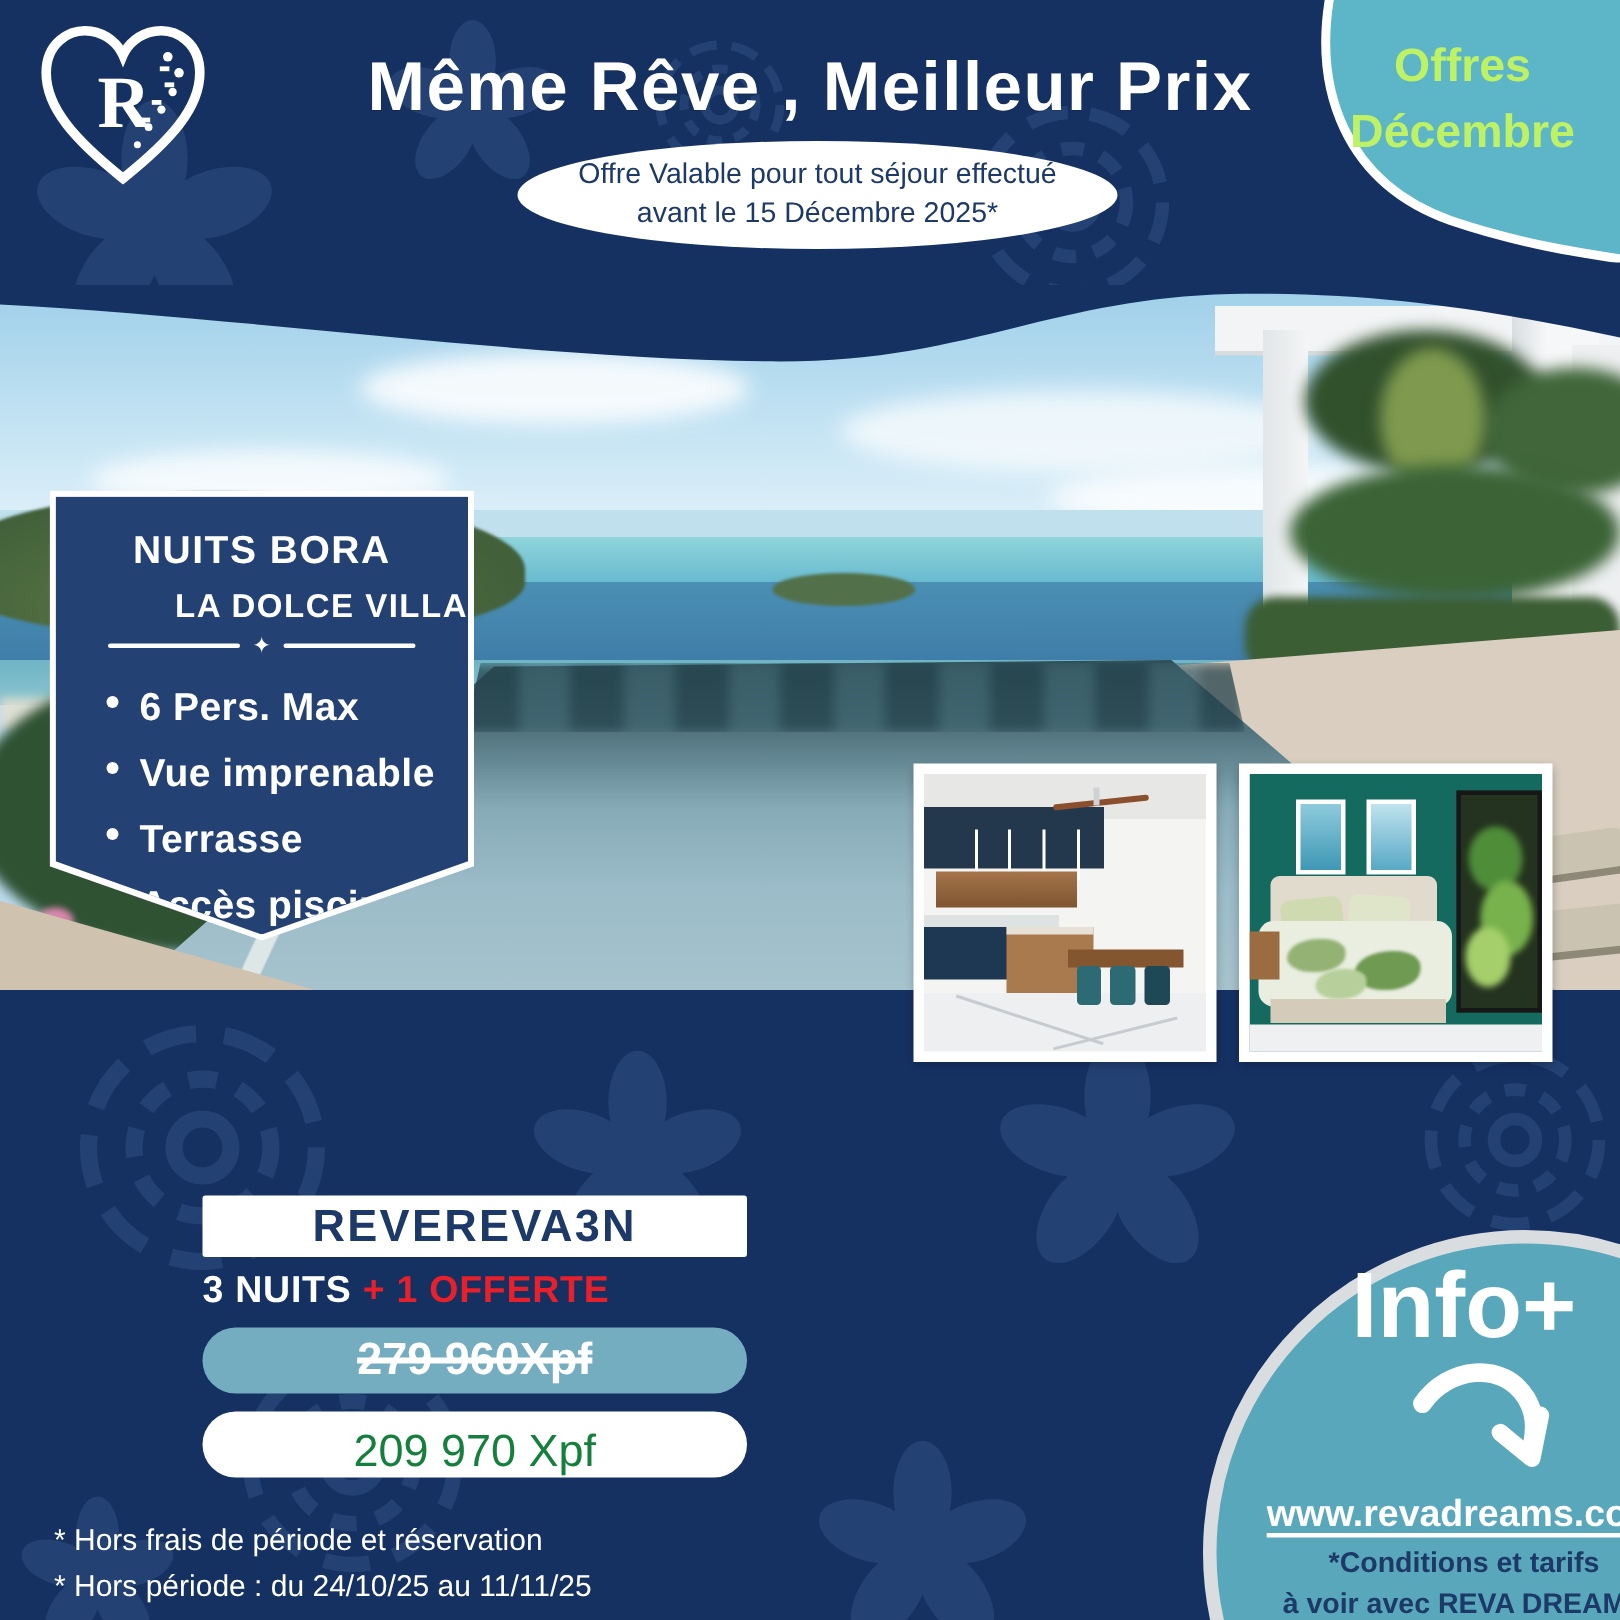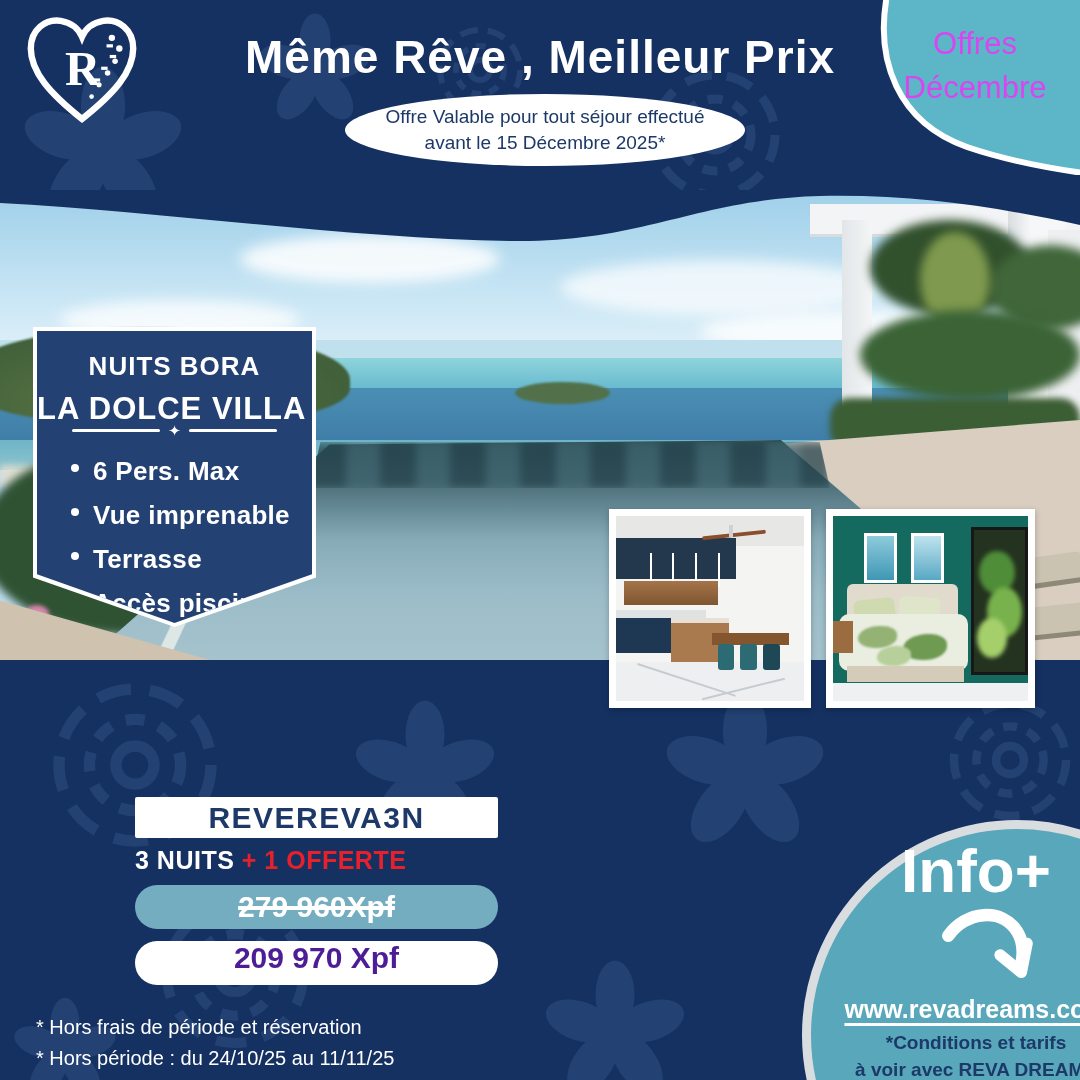--- a/index.html
+++ b/index.html
@@ -13,22 +13,22 @@
   .motif{position:absolute;opacity:.14;z-index:0;pointer-events:none;}
   
   .logo{left:18px;top:6px;width:128px;height:132px;z-index:5;}
   .main-title{
     left:0;right:0;top:30px;text-align:center;color:#ffffff;
     font-size:46px;font-weight:700;letter-spacing:1px;z-index:4;
     text-shadow:0 1px 0 rgba(0,0,0,.15);
   }
   .offers-blob{top:0;right:0;width:225px;height:175px;z-index:6;}
   .offers-text{
-    top:22px;right:10px;width:190px;text-align:center;color:#d946ef;
-    font-size:31px;font-weight:400;line-height:44px;z-index:7;
+    top:22px;right:10px;width:190px;text-align:center;color:#bef264;
+    font-size:31px;font-weight:700;line-height:44px;z-index:7;
   }
   .validity-pill{
     left:345px;top:94px;width:400px;height:72px;background:#ffffff;
     border-radius:50%;z-index:5;display:flex;flex-direction:column;
     justify-content:center;text-align:center;color:#1d3968;
     font-size:19px;font-weight:500;line-height:26px;
   }
   
   .photo{left:0;top:190px;width:1080px;height:470px;overflow:hidden;z-index:1;background:#bcdcee;}
   .photo .abs{position:absolute;}
@@ -70,21 +70,21 @@
   .villa-badge-outer{
     left:33px;top:327px;width:283px;height:300px;z-index:4;background:#ffffff;
     clip-path:polygon(0 0,100% 0,100% 83.5%,50% 100%,0 83.5%);
   }
   .villa-badge-inner{
     left:4px;top:4px;width:275px;height:292px;background:rgba(24,55,108,.95);
     clip-path:polygon(0 0,100% 0,100% 83.3%,50% 100%,0 83.3%);
     color:#fff;
   }
   .badge-location{position:absolute;left:0;top:20px;width:100%;text-align:center;font-size:26px;font-weight:700;letter-spacing:1px;}
-  .badge-name{position:absolute;left:0;top:60px;width:100%;text-align:left;font-size:31px;font-weight:700;letter-spacing:1px;}
+  .badge-name{position:absolute;left:0;top:60px;width:100%;text-align:right;font-size:22px;font-weight:700;letter-spacing:1px;}
   .badge-divider{position:absolute;left:0;top:92px;width:100%;display:flex;align-items:center;justify-content:center;gap:8px;}
   .badge-divider .line{height:3px;background:#fff;width:88px;border-radius:2px;}
   .badge-divider .diamond{color:#fff;font-size:15px;line-height:15px;}
   .badge-features{position:absolute;left:34px;top:112px;margin:0;padding:0;list-style:none;}
   .badge-features li{position:relative;padding-left:22px;margin-top:13px;font-size:26px;font-weight:600;letter-spacing:.3px;}
   .badge-features li::before{content:"";position:absolute;left:0;top:8px;width:8px;height:8px;border-radius:50%;background:#fff;}
   
   .inset{z-index:4;background:#ffffff;padding:7px;box-shadow:0 2px 6px rgba(0,0,0,.25);}
   .inset-inner{position:relative;width:100%;height:100%;overflow:hidden;}
   .kitchen{left:609px;top:509px;width:202px;height:199px;}
@@ -134,22 +134,22 @@
   }
   .promo-nights .bonus{color:#e8202b;}
   .price-old{
     left:135px;top:885px;width:363px;height:44px;background:#74adc0;border-radius:22px;
     display:flex;align-items:center;justify-content:center;color:#fff;font-size:30px;
     font-weight:700;z-index:4;
   }
   .price-old span{text-decoration:line-through;text-decoration-thickness:4px;text-decoration-color:#fff;}
   .price-new{
     left:135px;top:941px;width:363px;height:44px;background:#fff;border-radius:22px;
-    display:flex;align-items:flex-start;justify-content:center;color:#4c1d95;font-size:30px;
-    font-weight:700;z-index:4;
+    display:flex;align-items:flex-end;justify-content:center;color:#15803d;font-size:30px;
+    font-weight:400;z-index:4;
   }
   
   .footnotes{left:36px;top:1012px;color:#fff;font-size:20px;line-height:31px;z-index:4;font-weight:500;}
   
   .info-circle{
     left:802px;top:820px;width:430px;height:430px;border-radius:50%;
     background:#58a7ba;border:9px solid #d9dde0;z-index:5;
   }
   .info-title{position:absolute;left:0;top:6px;width:330px;text-align:center;color:#fff;font-size:62px;font-weight:700;}
   .info-arrow{position:absolute;left:118px;top:78px;width:125px;height:96px;}

